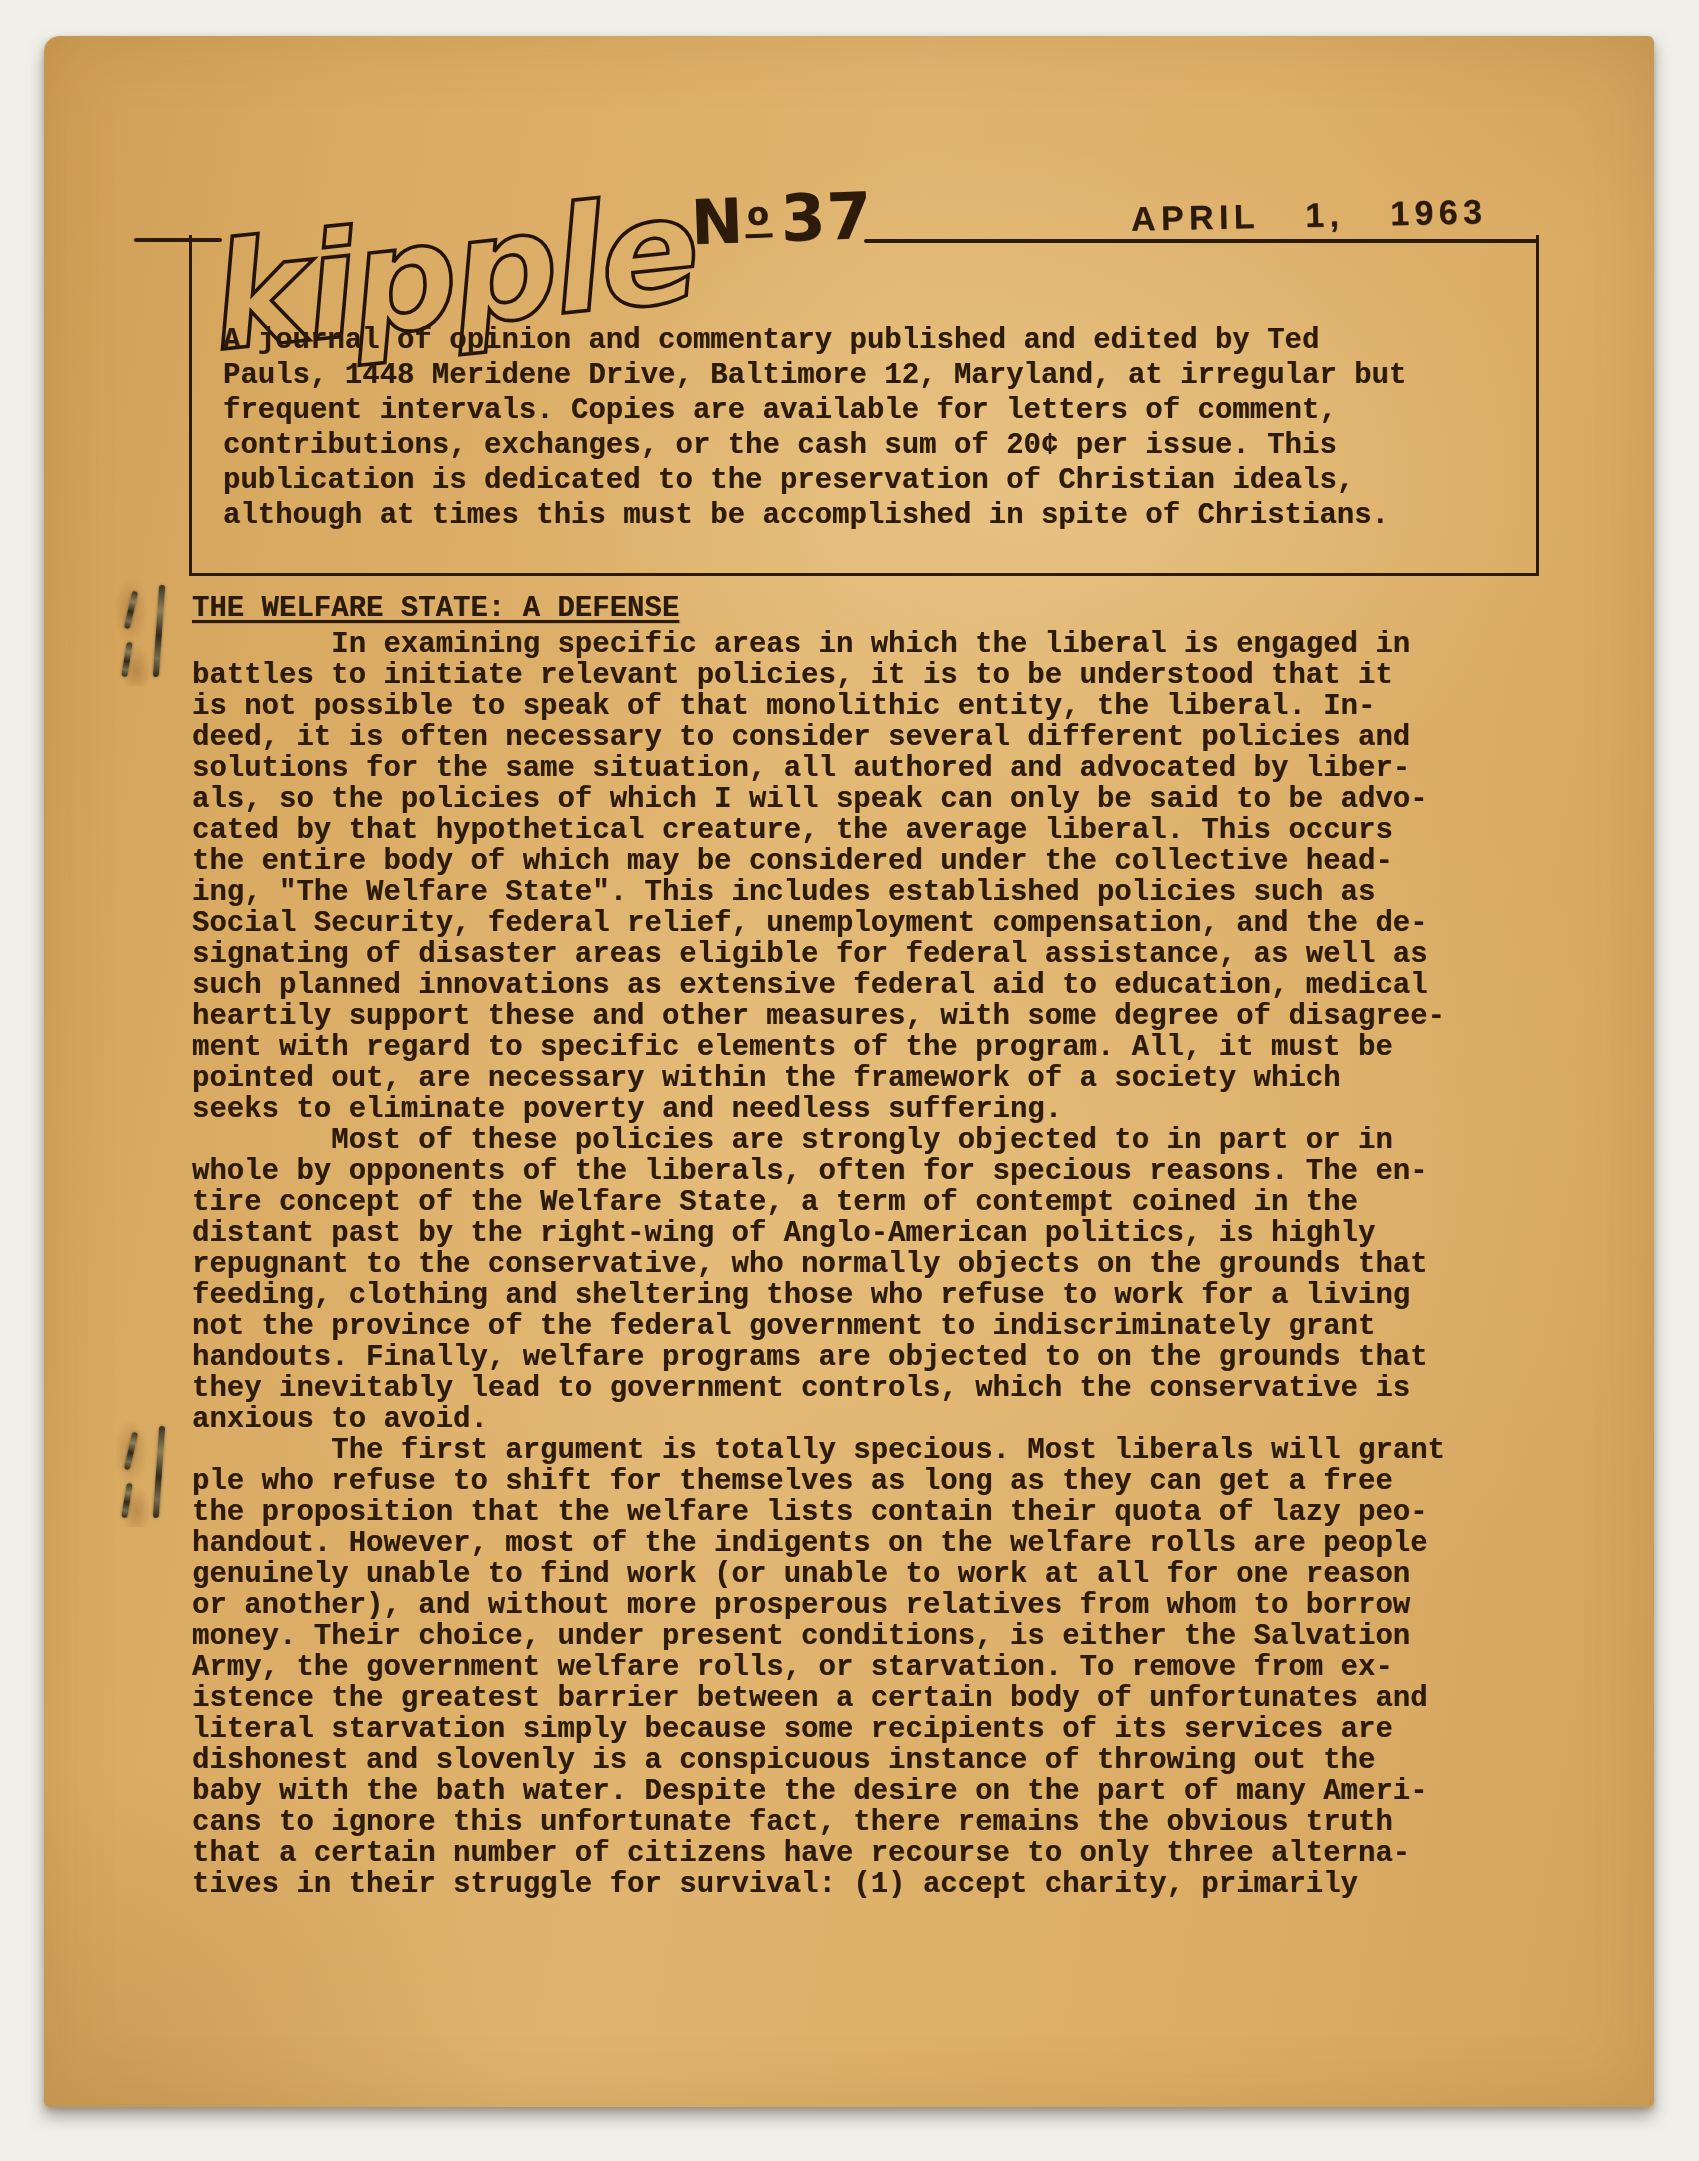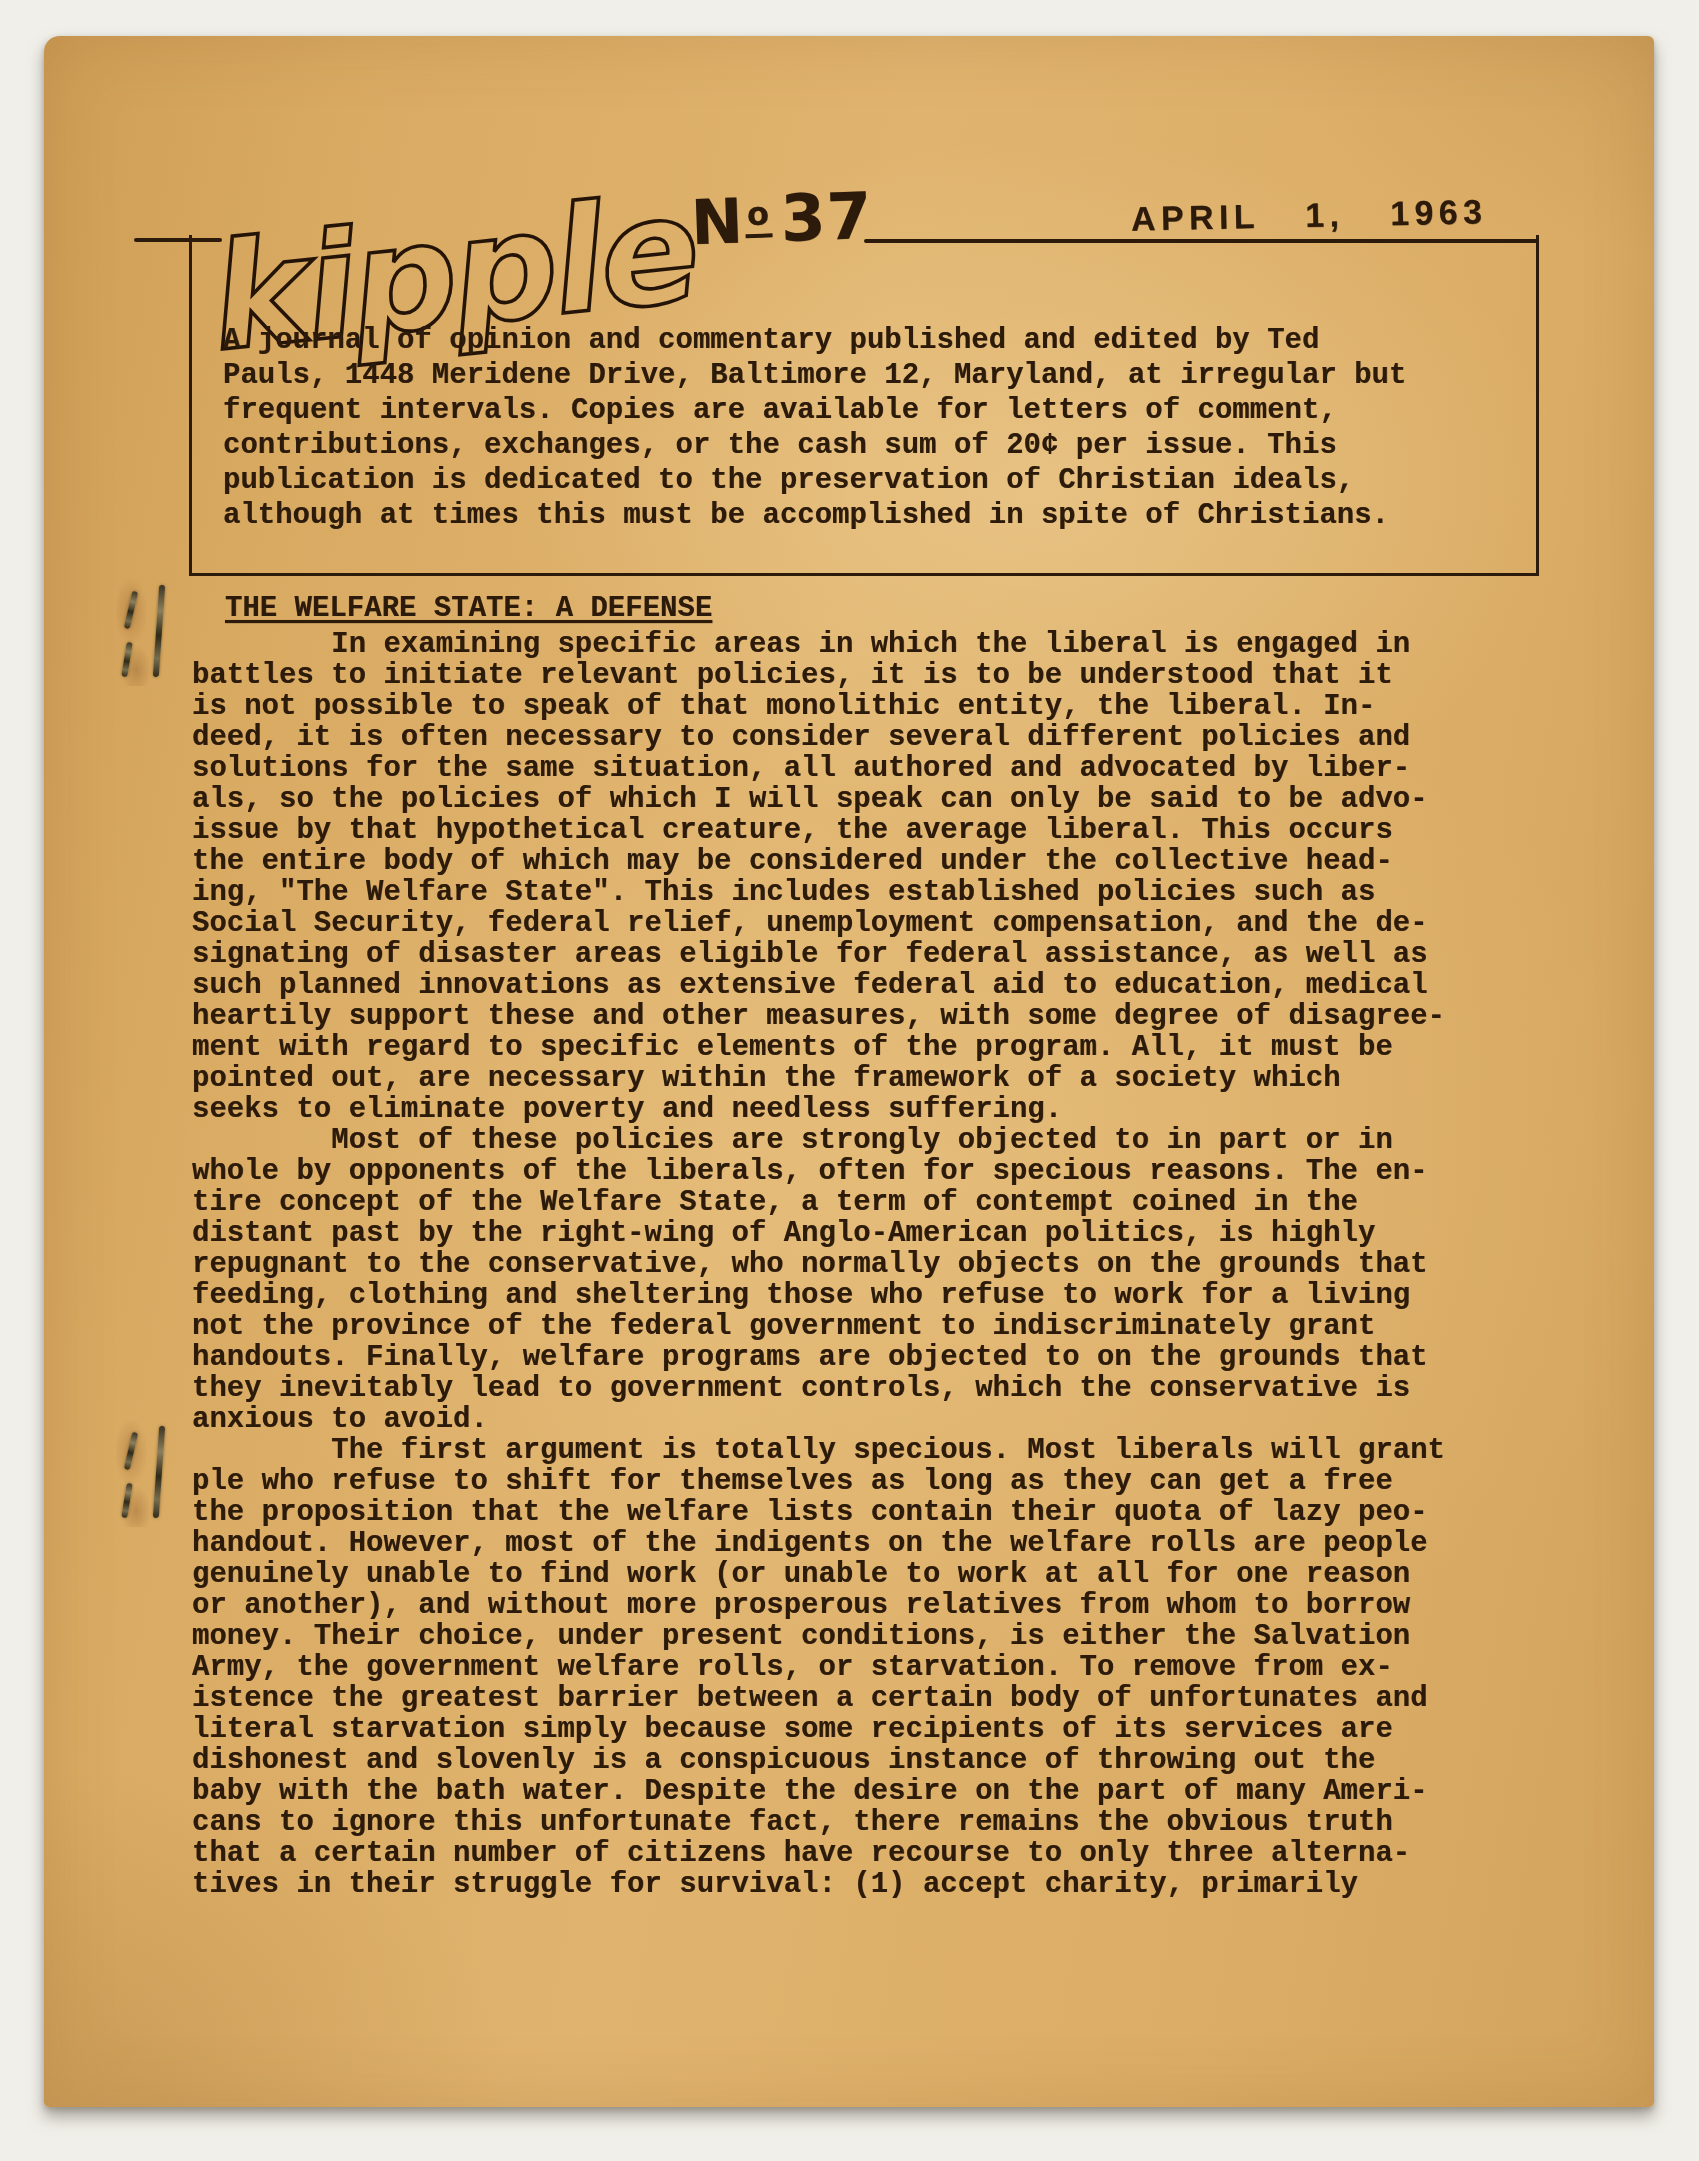--- a/index.html
+++ b/index.html
@@ -62,21 +62,20 @@
   .article{
     position:absolute;left:148px;top:557px;color:var(--ink);
     font-size:29px;font-weight:bold;line-height:31px;
   }
   .article-title{
     white-space:pre;
     text-decoration:underline;
     text-decoration-thickness:3px;
     text-underline-offset:4.2px;
     margin-bottom:4.8px;
-    margin-left:33px;
   }
   .line{white-space:pre;}
   .ink{
     text-shadow:0.4px 0.4px 0 rgba(44,26,10,.38), -0.2px -0.2px 0 rgba(44,26,10,.22);
   }
   
   .staple{position:absolute;width:43px;height:97px;}
   .staple-1{left:76px;top:548px;}
   .staple-2{left:76px;top:1389px;}
   .staple .smudge{
@@ -131,21 +130,21 @@
 
   <div class="article">
     <div class="article-title ink">THE WELFARE STATE: A DEFENSE</div>
     <div class="ink">
         <div class="line">        In examining specific areas in which the liberal is engaged in</div>
         <div class="line">battles to initiate relevant policies, it is to be understood that it</div>
         <div class="line">is not possible to speak of that monolithic entity, the liberal. In-</div>
         <div class="line">deed, it is often necessary to consider several different policies and</div>
         <div class="line">solutions for the same situation, all authored and advocated by liber-</div>
         <div class="line">als, so the policies of which I will speak can only be said to be advo-</div>
-        <div class="line">issue by that hypothetical creature, the average liberal. This occurs</div>
+        <div class="line">cated by that hypothetical creature, the average liberal. This occurs</div>
         <div class="line">the entire body of which may be considered under the collective head-</div>
         <div class="line">ing, "The Welfare State". This includes established policies such as</div>
         <div class="line">Social Security, federal relief, unemployment compensation, and the de-</div>
         <div class="line">signating of disaster areas eligible for federal assistance, as well as</div>
         <div class="line">such planned innovations as extensive federal aid to education, medical</div>
         <div class="line">heartily support these and other measures, with some degree of disagree-</div>
         <div class="line">ment with regard to specific elements of the program. All, it must be</div>
         <div class="line">pointed out, are necessary within the framework of a society which</div>
         <div class="line">seeks to eliminate poverty and needless suffering.</div>
         <div class="line">        Most of these policies are strongly objected to in part or in</div>

